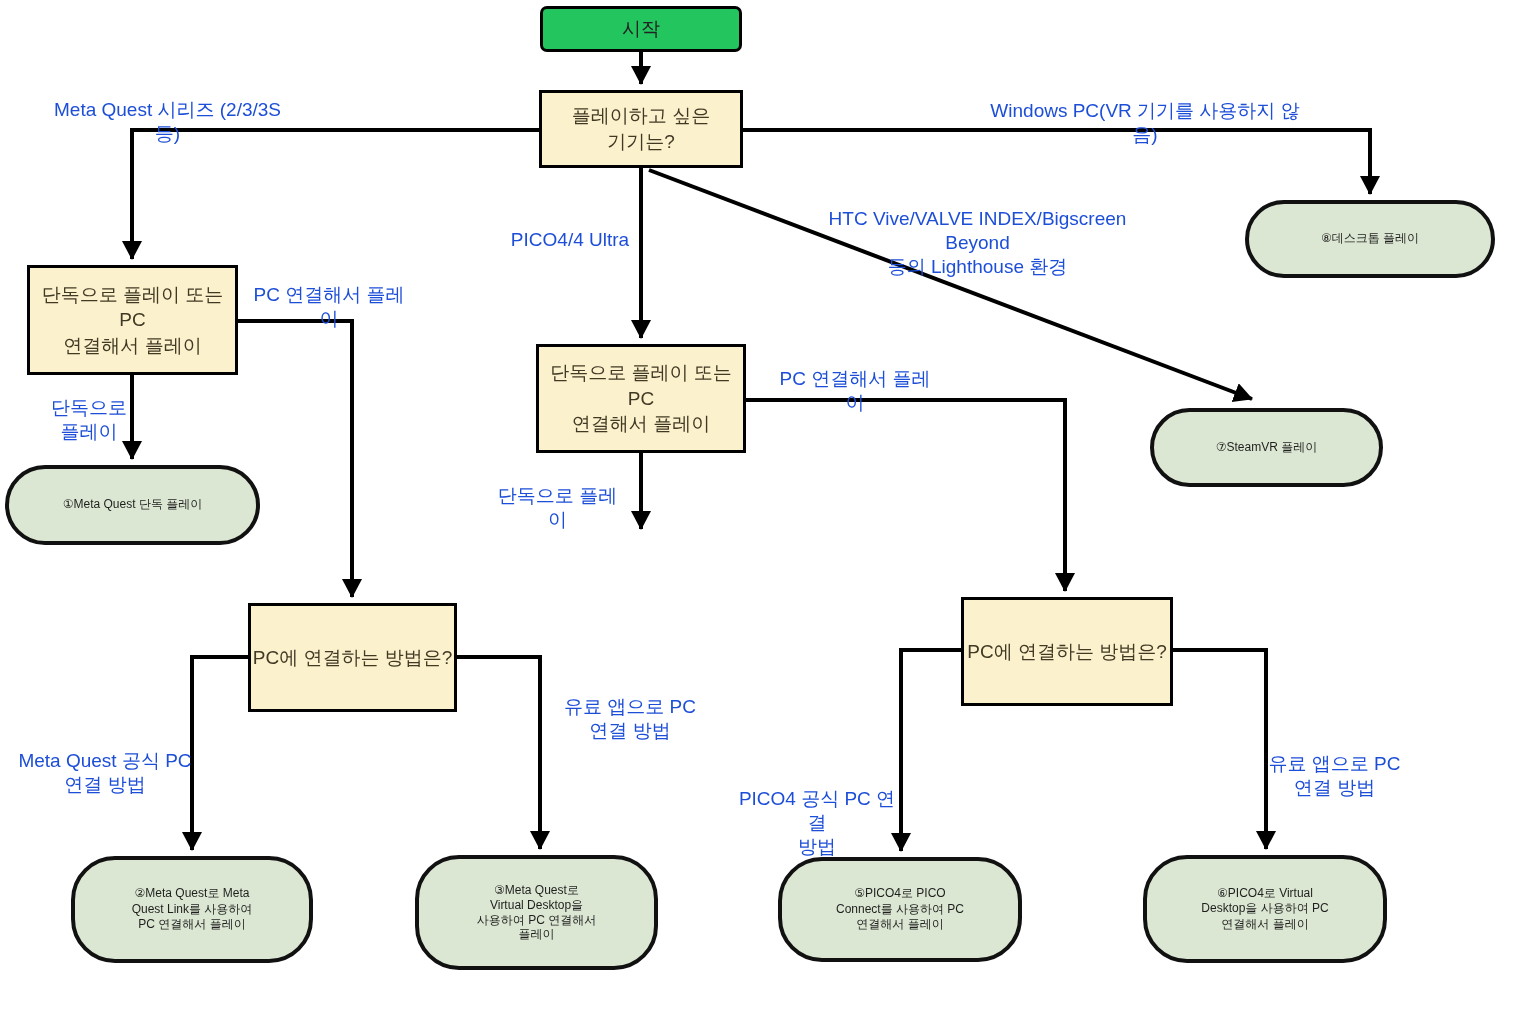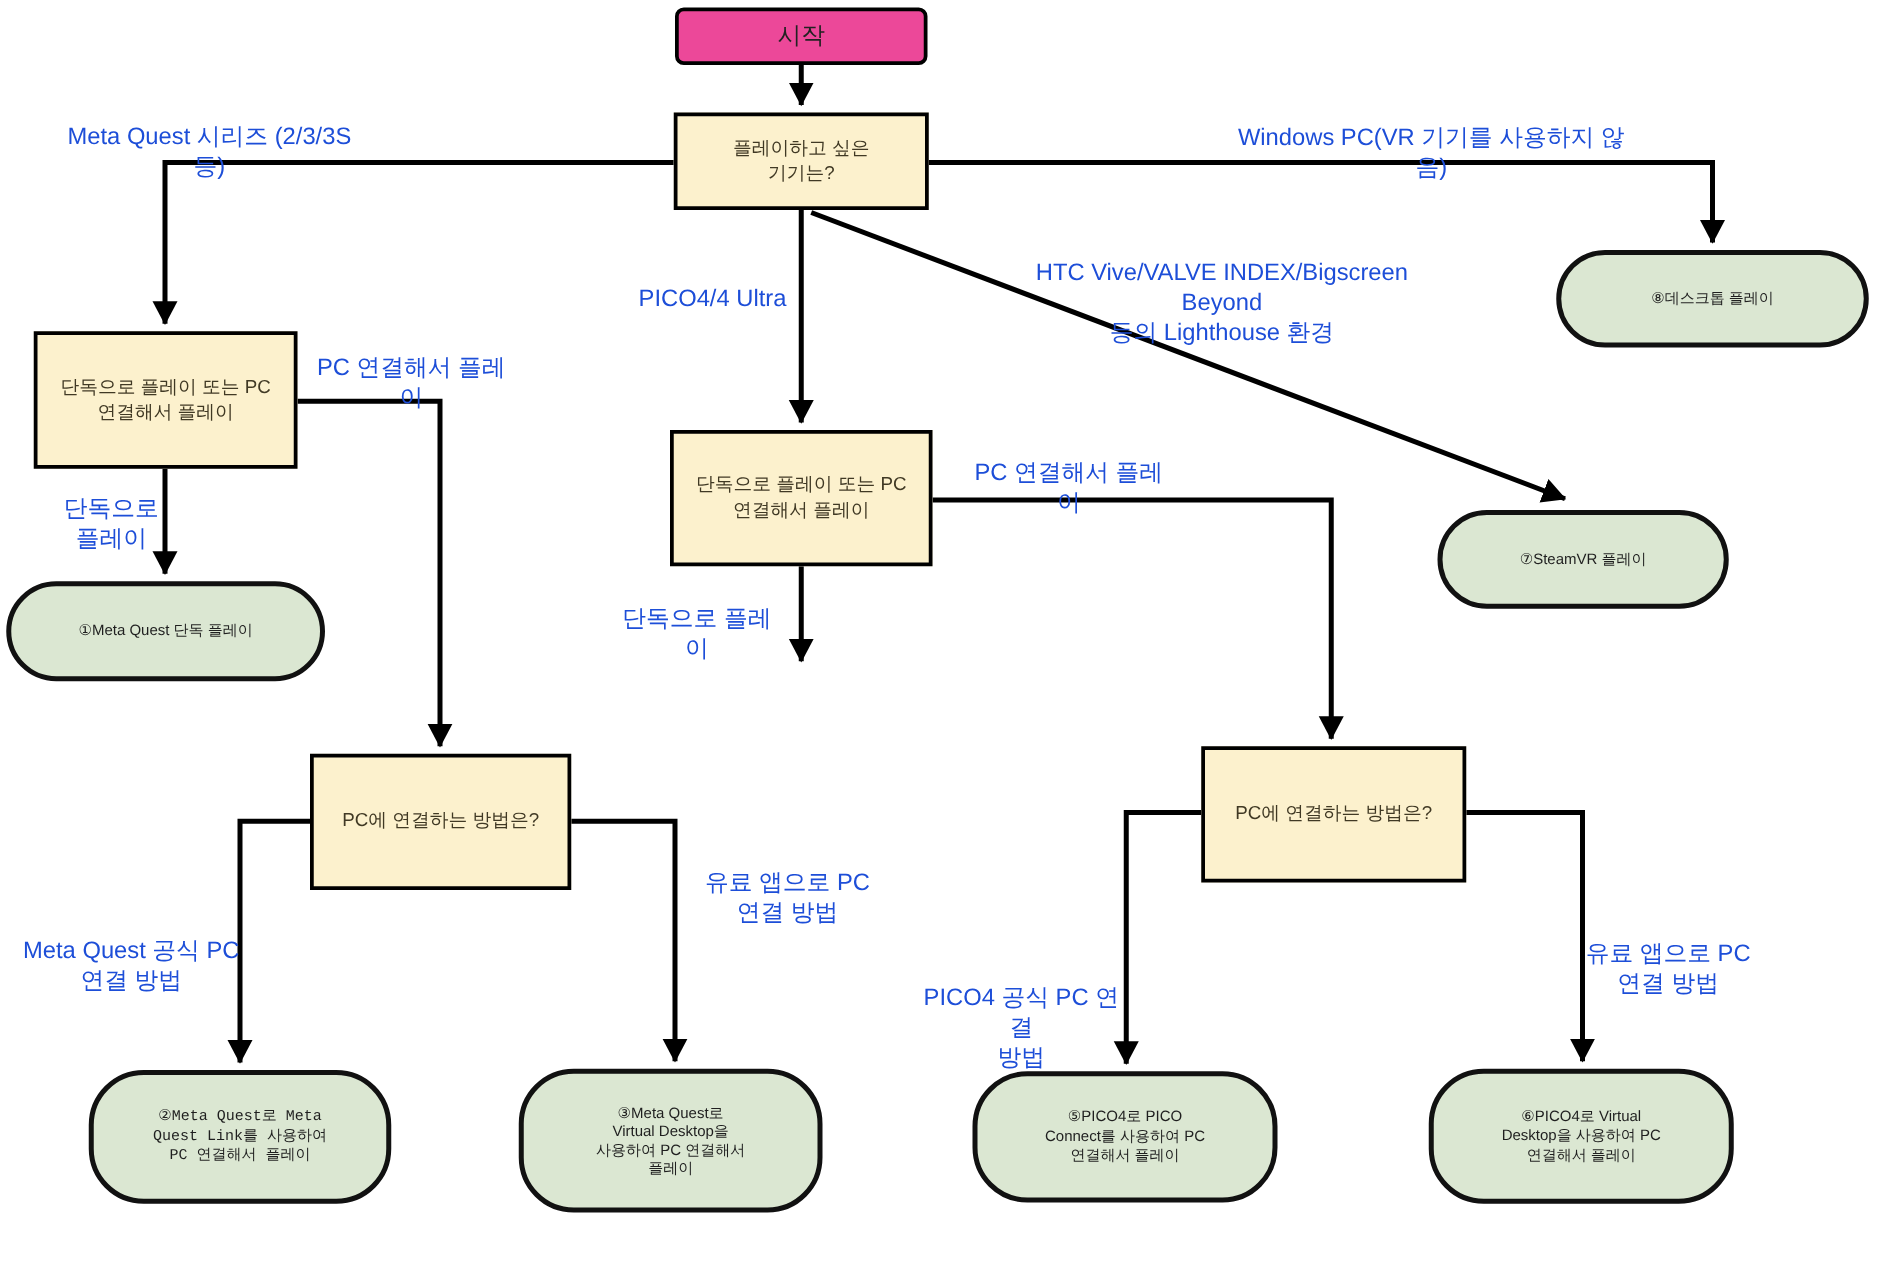--- a/index.html
+++ b/index.html
@@ -15,24 +15,24 @@
     position:absolute;
     display:flex;align-items:center;justify-content:center;
     text-align:center;white-space:pre-line;
     box-sizing:border-box;
     line-height:1.35;
   }
   .q{
     background:#fcf1cd;
     border:3px solid #000;
     color:#403924;
-    font-size:15px;
+    font-size:19px;
   }
   .startbox{
-    background:#ec4899;
+    background:#22c55e;
     border:3px solid #000;
     border-radius:7px;
     color:#222;
     font-size:19px;
   }
   .r{
     background:#dbe7d2;
     border:4px solid #111;
     border-radius:44px;
     color:#1f1f1f;
@@ -83,21 +83,21 @@
 
   <div class="node q" style="left:536px;top:344px;width:210px;height:109px;">단독으로 플레이 또는 PC
 연결해서 플레이</div>
 
   <div class="node q" style="left:248px;top:603px;width:209px;height:109px;">PC에 연결하는 방법은?</div>
 
   <div class="node q" style="left:961px;top:597px;width:212px;height:109px;">PC에 연결하는 방법은?</div>
 
   <div class="node r" style="left:5px;top:465px;width:255px;height:80px;">①Meta Quest 단독 플레이</div>
 
-  <div class="node r" style="left:71px;top:856px;width:242px;height:107px;font-family:Liberation Mono, monospace;">②Meta Quest로 Meta
+  <div class="node r" style="left:71px;top:856px;width:242px;height:107px;">②Meta Quest로 Meta
 Quest Link를 사용하여
 PC 연결해서 플레이</div>
 
   <div class="node r" style="left:415px;top:855px;width:243px;height:115px;line-height:1.22;">③Meta Quest로
 Virtual Desktop을
 사용하여 PC 연결해서
 플레이</div>
 
 
   <div class="node r" style="left:778px;top:857px;width:244px;height:105px;">⑤PICO4로 PICO

